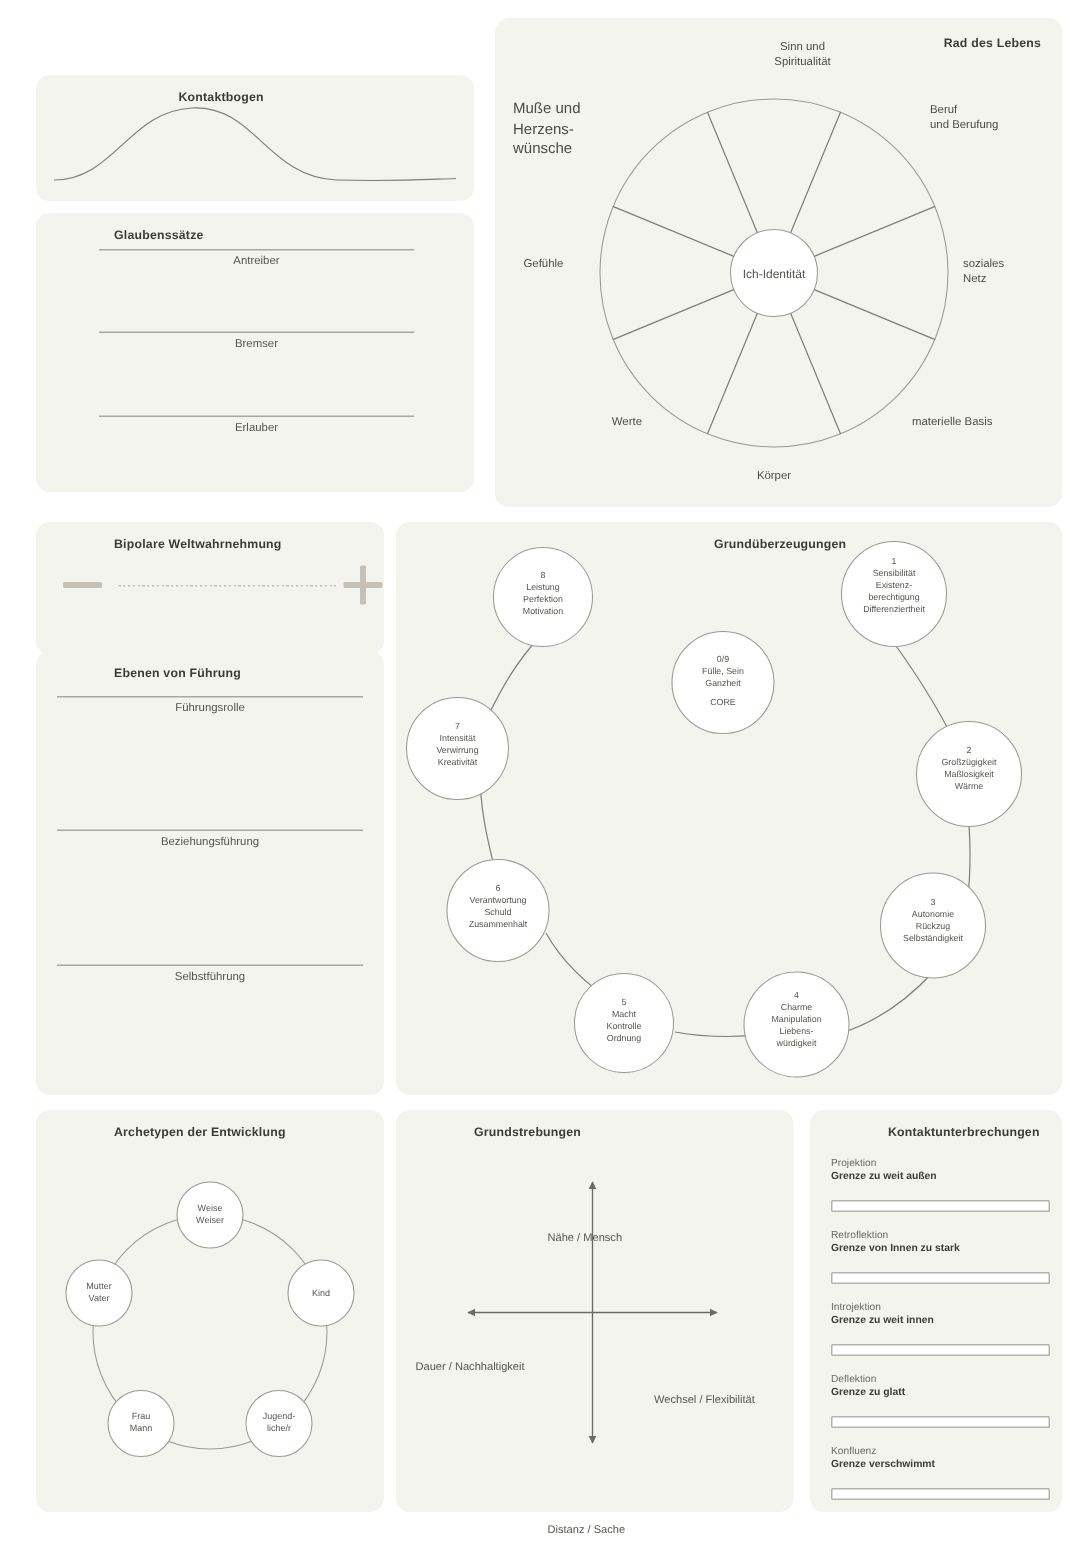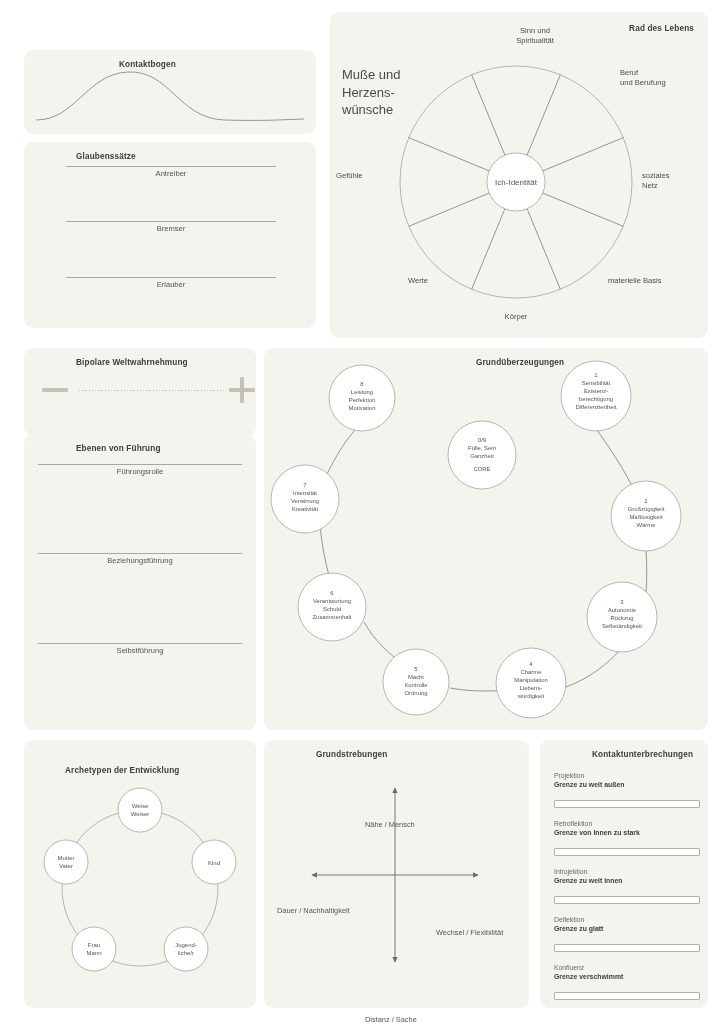--- a/index.html
+++ b/index.html
@@ -154,22 +154,22 @@
       <div>Beruf</div>
       <div>und Berufung</div>
     </div>
     <div style="position:absolute;left:312px;top:159px;width:66px;text-align:left;font-size:7.6px;line-height:1.35;">
       <div>soziales</div>
       <div>Netz</div>
     </div>
     <div style="position:absolute;left:278px;top:264px;width:100px;text-align:left;font-size:7.6px;line-height:1.35;">materielle Basis</div>
     <div style="position:absolute;left:146px;top:300px;width:80px;text-align:center;font-size:7.6px;line-height:1.35;">Körper</div>
     <div style="position:absolute;left:38px;top:264px;width:60px;text-align:right;font-size:7.6px;line-height:1.35;">Werte</div>
-    <div style="position:absolute;left:6px;top:159px;width:60px;text-align:left;font-size:7.6px;line-height:1.35;">Gefühle</div>
-    <div style="position:absolute;left:12px;top:54px;width:70px;text-align:left;font-size:13px;line-height:1.35;">
+    <div style="position:absolute;left:19px;top:159px;width:60px;text-align:left;font-size:7.6px;line-height:1.35;">Gefühle</div>
+    <div style="position:absolute;left:12px;top:54px;width:70px;text-align:left;font-size:10px;line-height:1.35;">
       <div>Muße und</div>
       <div>Herzens-</div>
       <div>wünsche</div>
     </div>
   </div>
 
   <div class="panel" style="left:264px;top:348px;width:444px;height:382px;">
     <div class="panel-title" style="left:172px;top:10px;">Grundüberzeugungen</div>
 
     <svg width="444" height="382" viewBox="0 0 444 382" style="position:absolute;left:0;top:0;">
@@ -256,21 +256,21 @@
 
     <div style="position:absolute;left:173px;top:89px;width:90px;text-align:center;font-size:5.9px;line-height:1.32;color:#55554f;">
       <div style="margin-bottom:.5px;">0/9</div>
       <div>Fülle, Sein</div>
       <div>Ganzheit</div>
       <div style="margin-top:5px;">CORE</div>
     </div>
   </div>
 
   <div class="panel" style="left:24px;top:740px;width:232px;height:268px;">
-    <div class="panel-title" style="left:1px;top:10px;margin-top:16px;">Archetypen der Entwicklung</div>
+    <div class="panel-title" style="left:12px;top:10px;">Archetypen der Entwicklung</div>
 
     <svg width="232" height="268" viewBox="0 0 232 268" style="position:absolute;left:0;top:0;">
       <circle cx="116" cy="148" r="78" class="circ-none"></circle>
       <circle cx="116" cy="70" r="22" class="circ"></circle>
       <circle cx="190" cy="122" r="22" class="circ"></circle>
       <circle cx="162" cy="209" r="22" class="circ"></circle>
       <circle cx="70" cy="209" r="22" class="circ"></circle>
       <circle cx="42" cy="122" r="22" class="circ"></circle>
     </svg>
 

